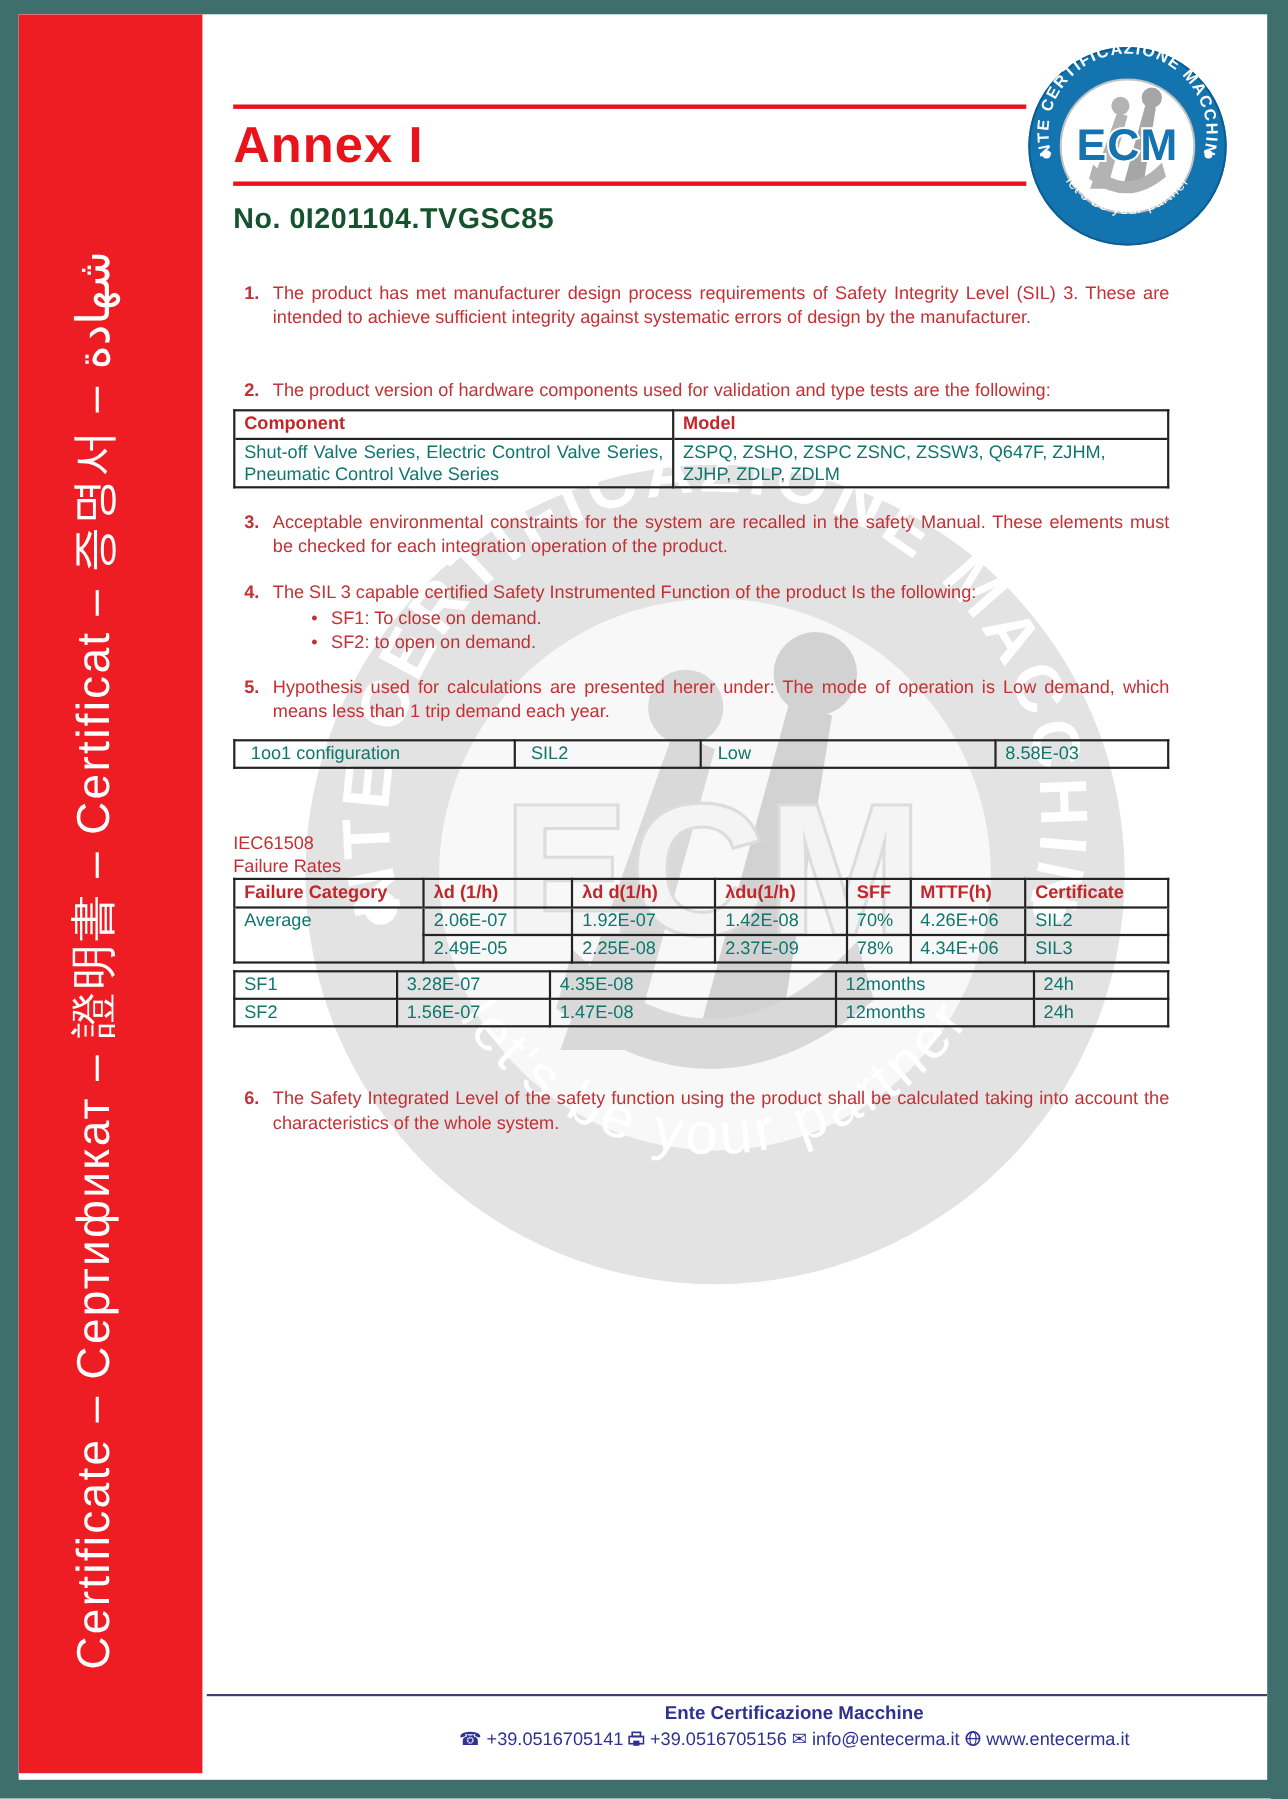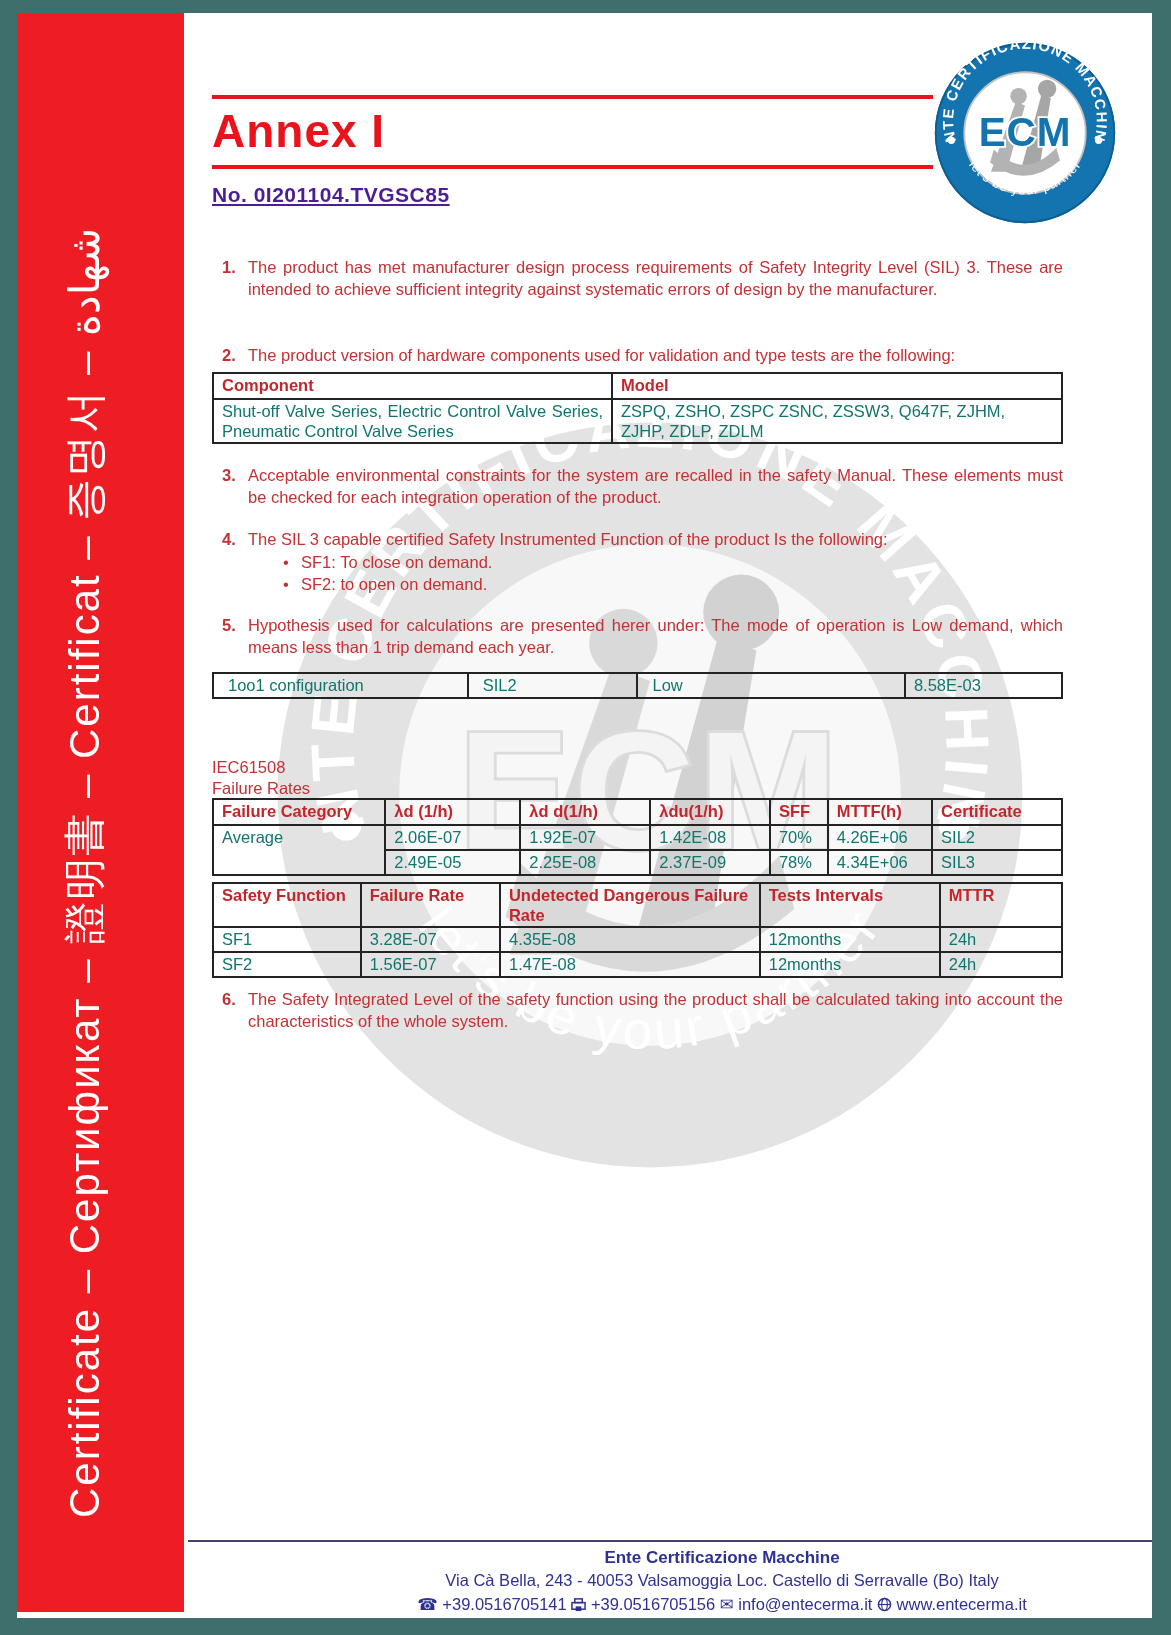--- a/index.html
+++ b/index.html
@@ -28,21 +28,21 @@
     position:absolute;left:253px;top:402px;width:760px;height:760px;z-index:0;
   }
   
   .rule{position:absolute;left:195px;width:851px;height:4px;background:#e8131b;z-index:1;}
   .annex-title{
     position:absolute;left:195px;top:92px;z-index:2;
     color:#e8131b;font-size:46px;font-weight:bold;letter-spacing:1px;line-height:52px;
   }
   .cert-no{
     position:absolute;left:195px;top:170px;z-index:2;
-    color:#4c1d95;font-size:21px;font-weight:bold;letter-spacing:0.5px;text-decoration:underline;
+    color:#14532d;font-size:26px;font-weight:bold;letter-spacing:0.5px;
   }
   .logo-wrap{
     position:absolute;left:916px;top:28px;width:184px;height:184px;
     background:#ffffff;z-index:3;
   }
   
   .item{
     position:absolute;left:195px;width:851px;display:flex;z-index:2;
     color:#c43134;font-size:16.5px;line-height:21.5px;
   }
@@ -267,27 +267,20 @@
 
   <table class="tbl" style="top:869px">
     <colgroup>
       <col style="width:17.4%">
         <col style="width:16.4%">
         <col style="width:30.6%">
       <col style="width:21.2%">
         <col style="width:14.4%">
     </colgroup>
     <tbody>
-        <tr>
-      <th>Safety Function</th>
-      <th>Failure Rate</th>
-      <th>Undetected Dangerous Failure Rate</th>
-      <th>Tests Intervals</th>
-      <th>MTTR</th>
-    </tr>
     <tr>
       <td>SF1</td>
       <td>3.28E-07</td>
       <td>4.35E-08</td>
       <td>12months</td>
       <td>24h</td>
     </tr>
     <tr>
       <td>SF2</td>
       <td>1.56E-07</td>
@@ -299,21 +292,20 @@
     </table>
 
   <div class="item" style="top:976px">
     <span class="inum">6.</span>
     <span class="itext">The Safety Integrated Level of the safety function using the product shall be calculated taking into account the characteristics of the whole system.</span>
   </div>
 
   <div class="footer-line"></div>
   <div class="footer">
     <div class="co">Ente Certificazione Macchine</div>
-    <div class="addr">Via Cà Bella, 243 - 40053 Valsamoggia Loc. Castello di Serravalle (Bo) Italy</div>
     <div class="contacts">
       <span>☎</span>
       <span>+39.0516705141</span>
       <span class="fico">
         <svg width="15" height="15" viewBox="0 0 16 16">
             <rect x="1" y="6" width="14" height="7" fill="none" stroke="#2e3192" stroke-width="1.6"></rect>
             <rect x="4" y="2" width="8" height="4" fill="none" stroke="#2e3192" stroke-width="1.6"></rect>
             <rect x="5" y="10" width="6" height="5" fill="#2e3192"></rect>
           </svg>
       </span>

